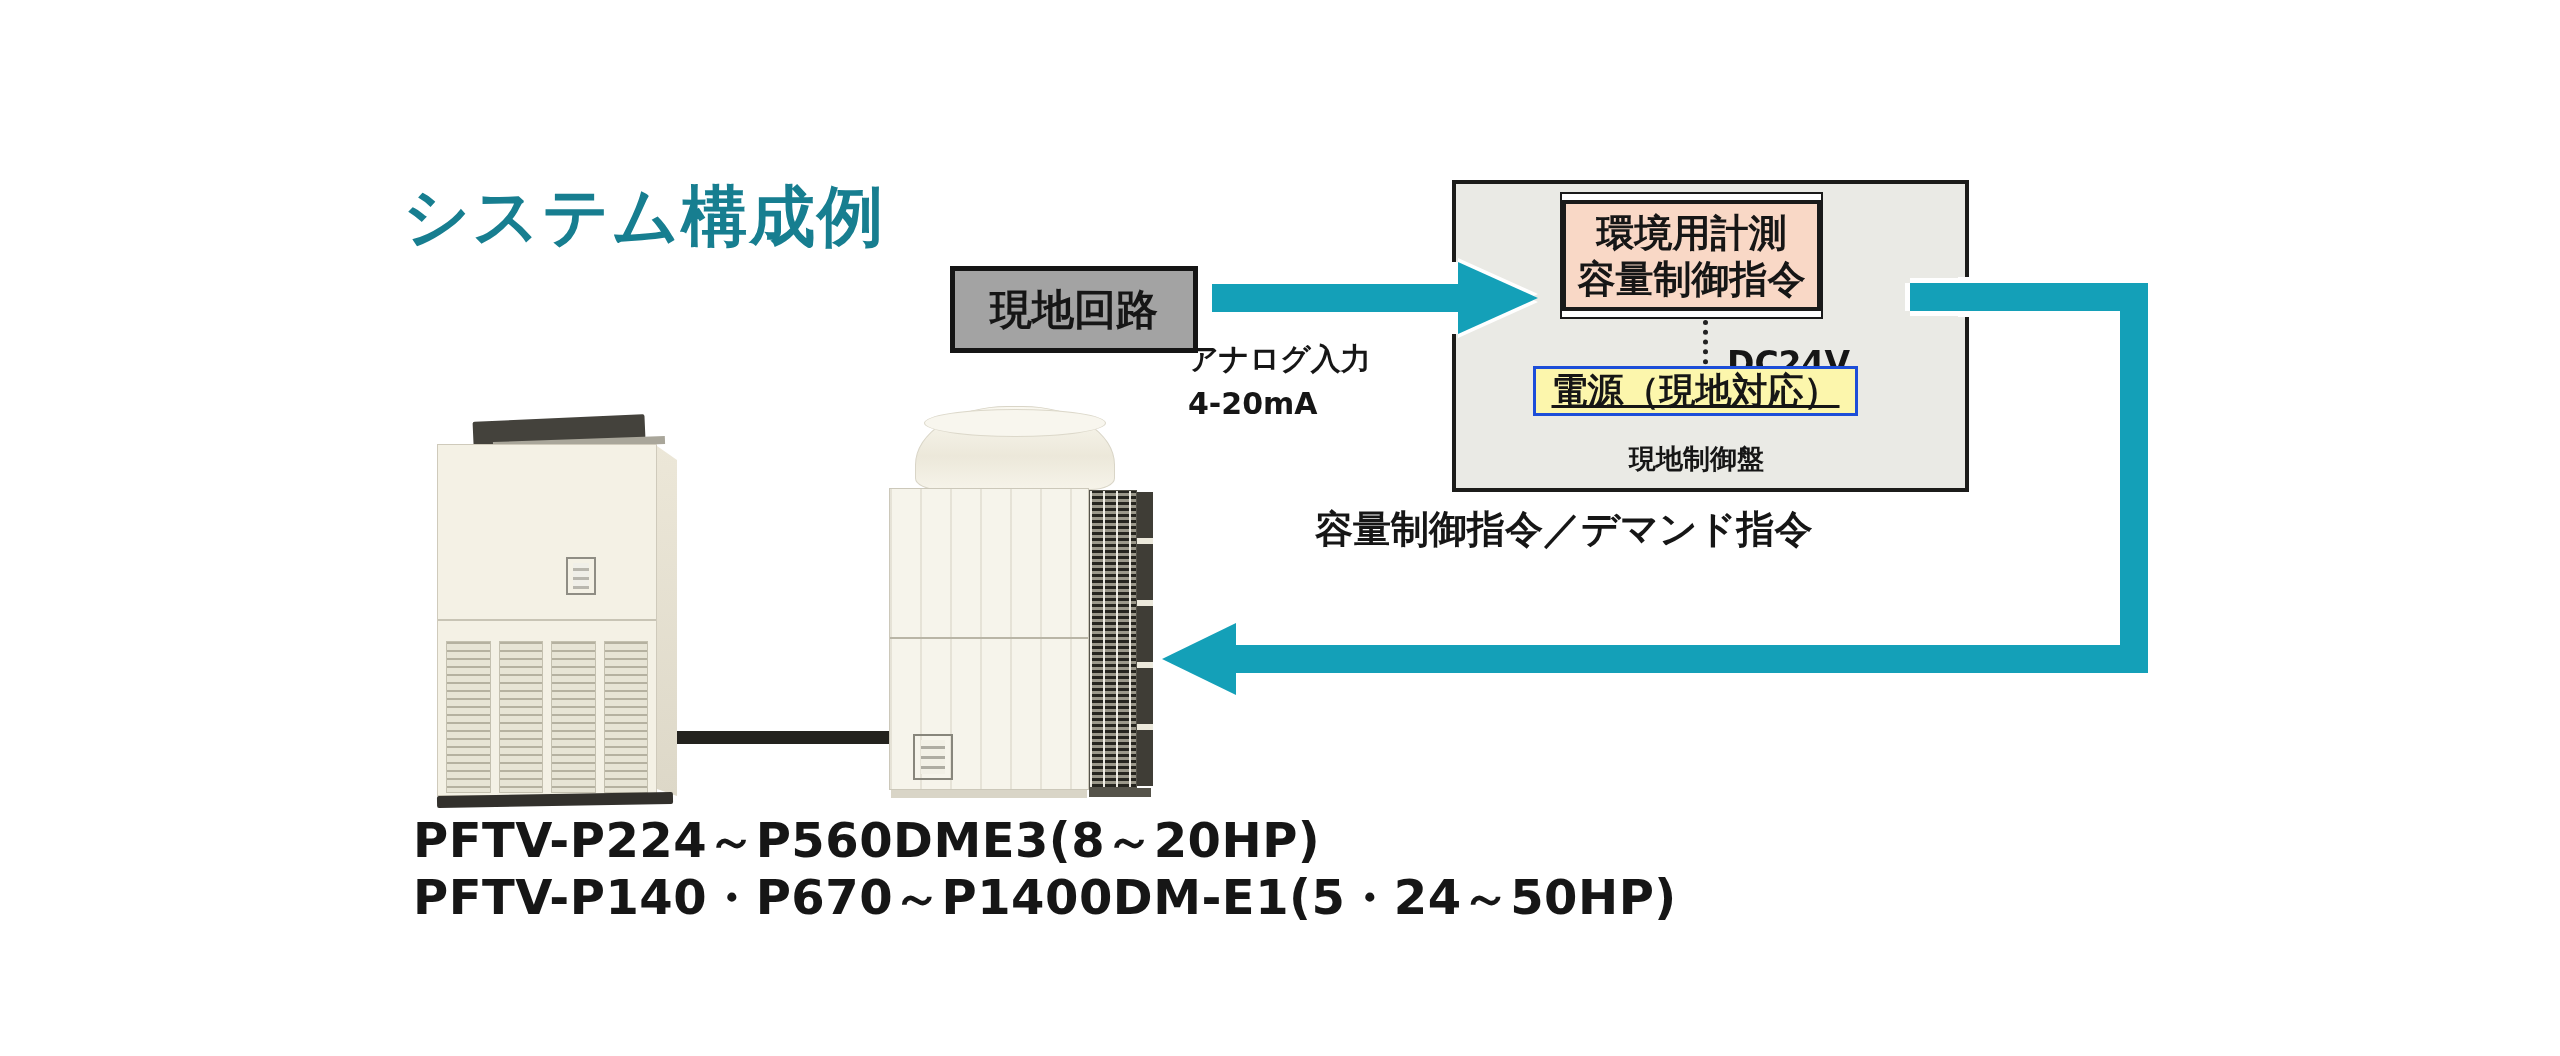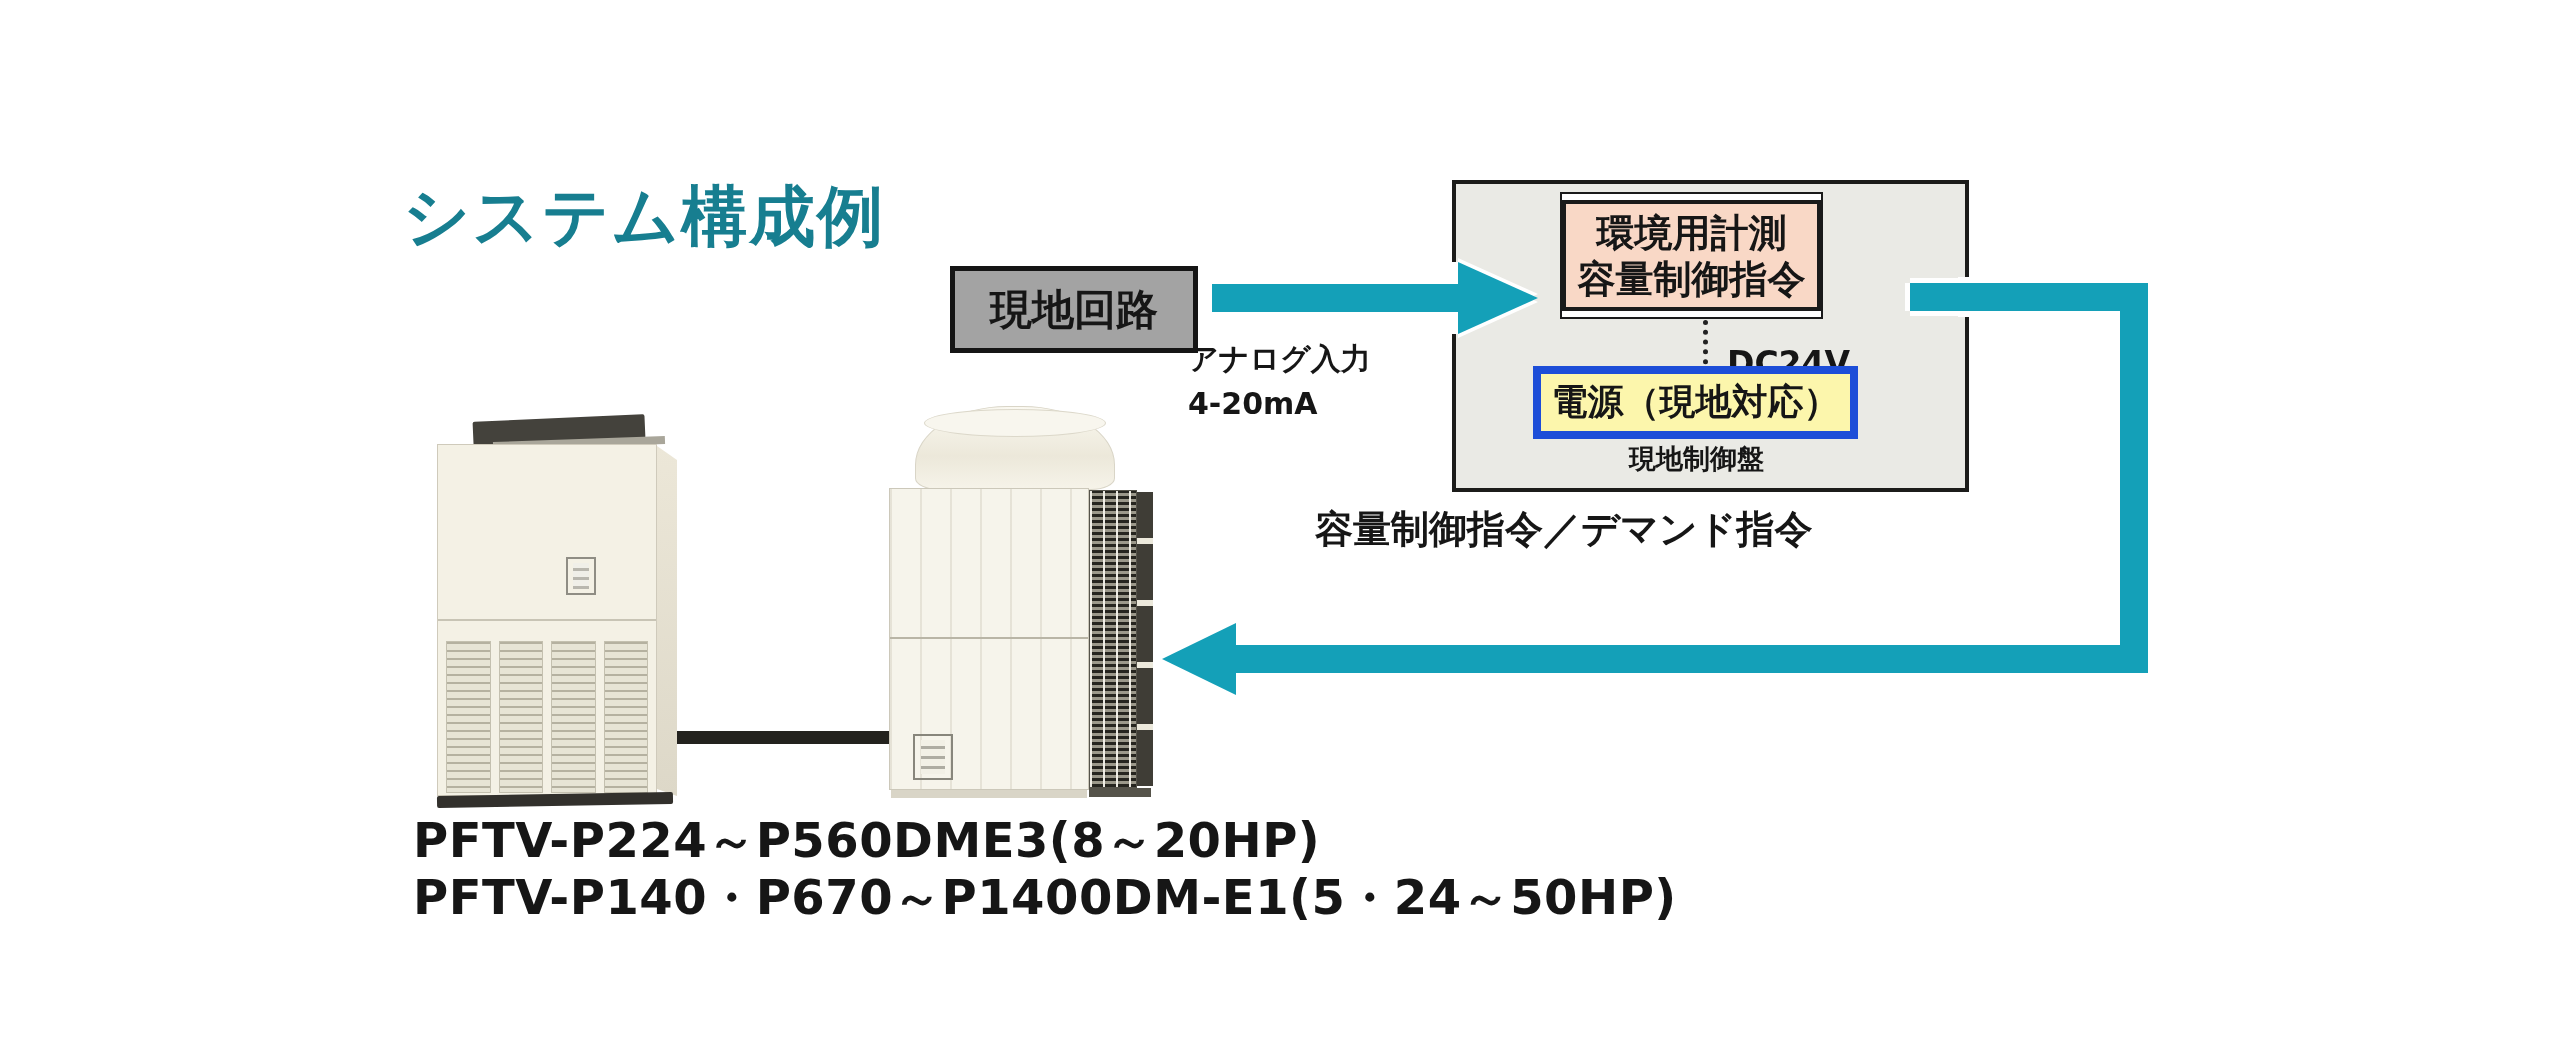--- a/index.html
+++ b/index.html
@@ -21,22 +21,22 @@
   
   .panel{position:absolute;left:1452px;top:180px;width:517px;height:312px;
          background:var(--panel-bg);border:4px solid #1c1c1a;}
   .ctrl-outer{position:absolute;left:104px;top:8px;width:263px;height:127px;background:#fff;
               border:2px solid #1a1a1a;display:flex;align-items:center;justify-content:center;}
   .ctrl-inner{width:285px;height:111px;background:var(--controller-pink);border:4px solid #1a1a1a;
               display:flex;flex-direction:column;align-items:center;justify-content:center;}
   .ctrl-line{font-size:38px;font-weight:700;line-height:46px;white-space:nowrap;}
   .dotline{position:absolute;left:247px;top:136px;height:54px;width:0;border-left:5px dotted #222;}
   .dc-label{position:absolute;left:271px;top:140px;font-size:33px;font-weight:700;margin-top:20px;}
-  .power-box{position:absolute;left:77px;top:182px;width:325px;height:73px;background:var(--power-yellow);
-             border:8px solid #1d4ed8;display:flex;align-items:center;justify-content:center;}
+  .power-box{position:absolute;left:77px;top:182px;width:325px;height:50px;background:var(--power-yellow);
+             border:3px solid #1d4ed8;display:flex;align-items:center;justify-content:center;text-decoration:underline;}
   .power-box span{font-size:36px;font-weight:700;white-space:nowrap;}
   .panel-label{position:absolute;left:0;top:257px;width:100%;text-align:center;
                transform:translateX(-14px);font-size:27px;font-weight:700;}
 
   
   .wbreak{position:absolute;background:#fff;}
   .wb-left{left:1444px;top:262px;width:16px;height:72px;}
   .wb-right{left:1958px;top:277px;width:18px;height:40px;}
 
   

